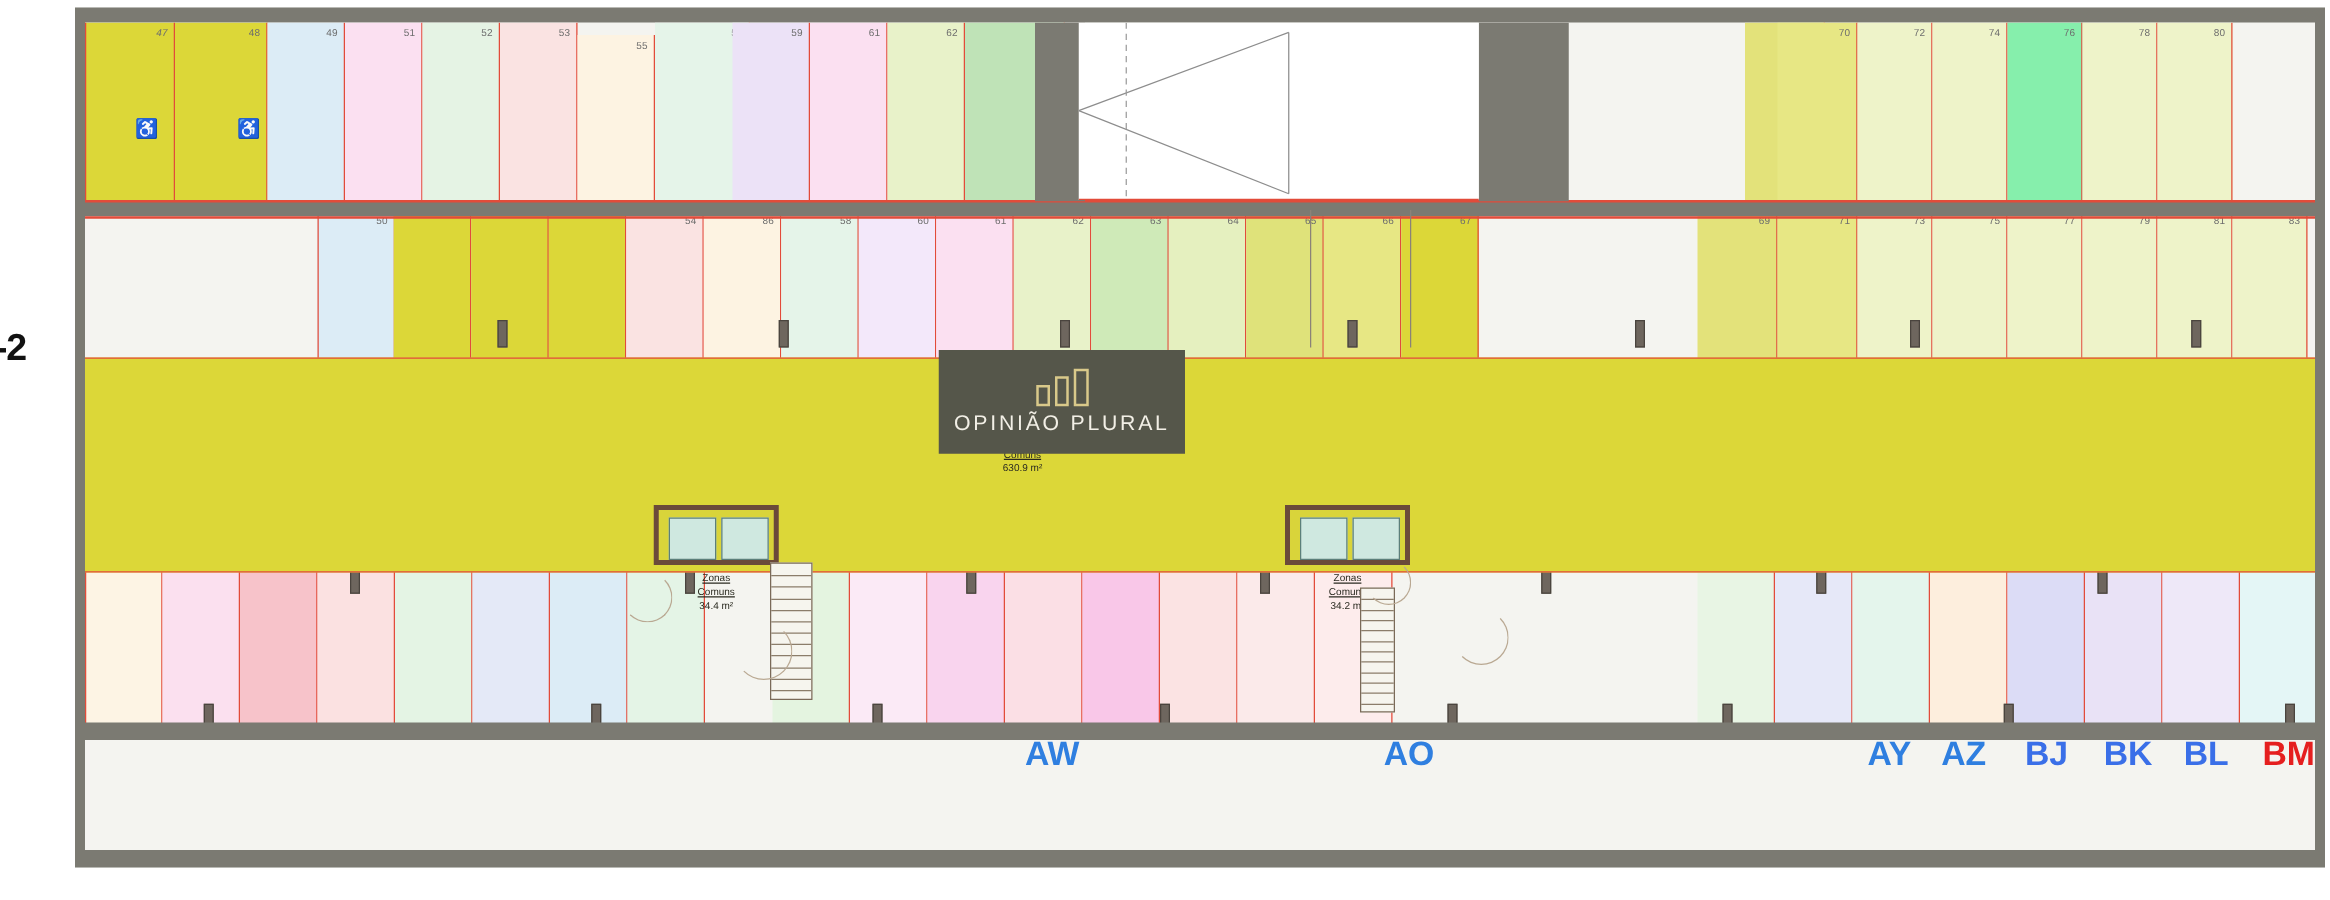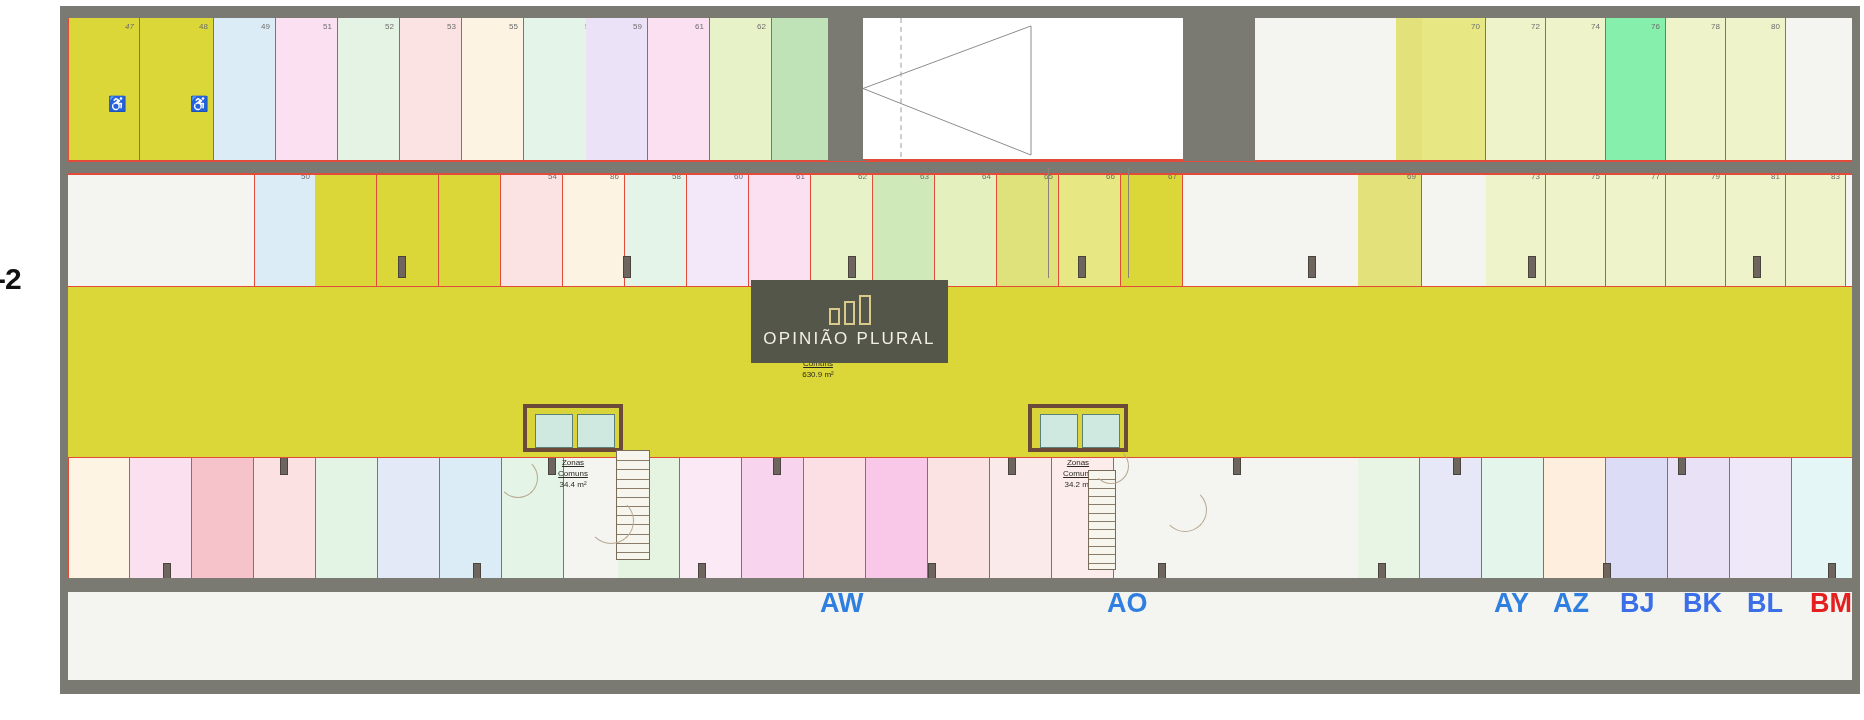--- a/index.html
+++ b/index.html
@@ -245,21 +245,21 @@
         </div>
         <div class="bay" style="left: 208px; width: 62px; background: rgb(251, 224, 241);">
           <span class="num num-top">51</span>
         </div>
         <div class="bay" style="left: 270px; width: 62px; background: rgb(229, 243, 228);">
           <span class="num num-top">52</span>
         </div>
         <div class="bay" style="left: 332px; width: 62px; background: rgb(250, 227, 226);">
           <span class="num num-top">53</span>
         </div>
-        <div class="bay" style="left: 394px; width: 62px; background: rgb(253, 243, 226);">
+        <div class="bay" style="left: 394px; width: 62px; background: rgb(253, 243, 226); margin-top: 10px;">
           <span class="num num-top">55</span>
         </div>
         <div class="bay" style="left: 456px; width: 76px; background: rgb(229, 244, 233);">
           <span class="num num-top">57</span>
         </div>
         <div class="bay" style="left: 518px; width: 62px; background: rgb(236, 226, 247);">
           <span class="num num-top">59</span>
         </div>
         <div class="bay" style="left: 580px; width: 62px; background: rgb(251, 224, 241);">
           <span class="num num-top">61</span>
@@ -326,20 +326,23 @@
           <span class="num num-top">65</span>
         </div>
         <div class="bay" style="left: 991px; width: 62px; background: rgb(231, 231, 132);">
           <span class="num num-top">66</span>
         </div>
         <div class="bay" style="left: 1053px; width: 62px; background: rgb(220, 215, 56);">
           <span class="num num-top">67</span>
         </div>
         <div class="bay" style="left: 1290px; width: 64px; background: rgb(227, 226, 122);">
           <span class="num num-top">69</span>
+        </div>
+        <div class="bay" style="left: 1354px; width: 64px; background: rgb(231, 231, 132);">
+          <span class="num num-top">71</span>
         </div>
         <div class="bay" style="left: 1418px; width: 60px; background: rgb(238, 243, 201); text-align: center;">
           <span class="num num-top">73</span>
         </div>
         <div class="bay" style="left: 1478px; width: 60px; background: rgb(238, 243, 201);">
           <span class="num num-top">75</span>
         </div>
         <div class="bay" style="left: 1538px; width: 60px; background: rgb(238, 243, 201);">
           <span class="num num-top">77</span>
         </div>

